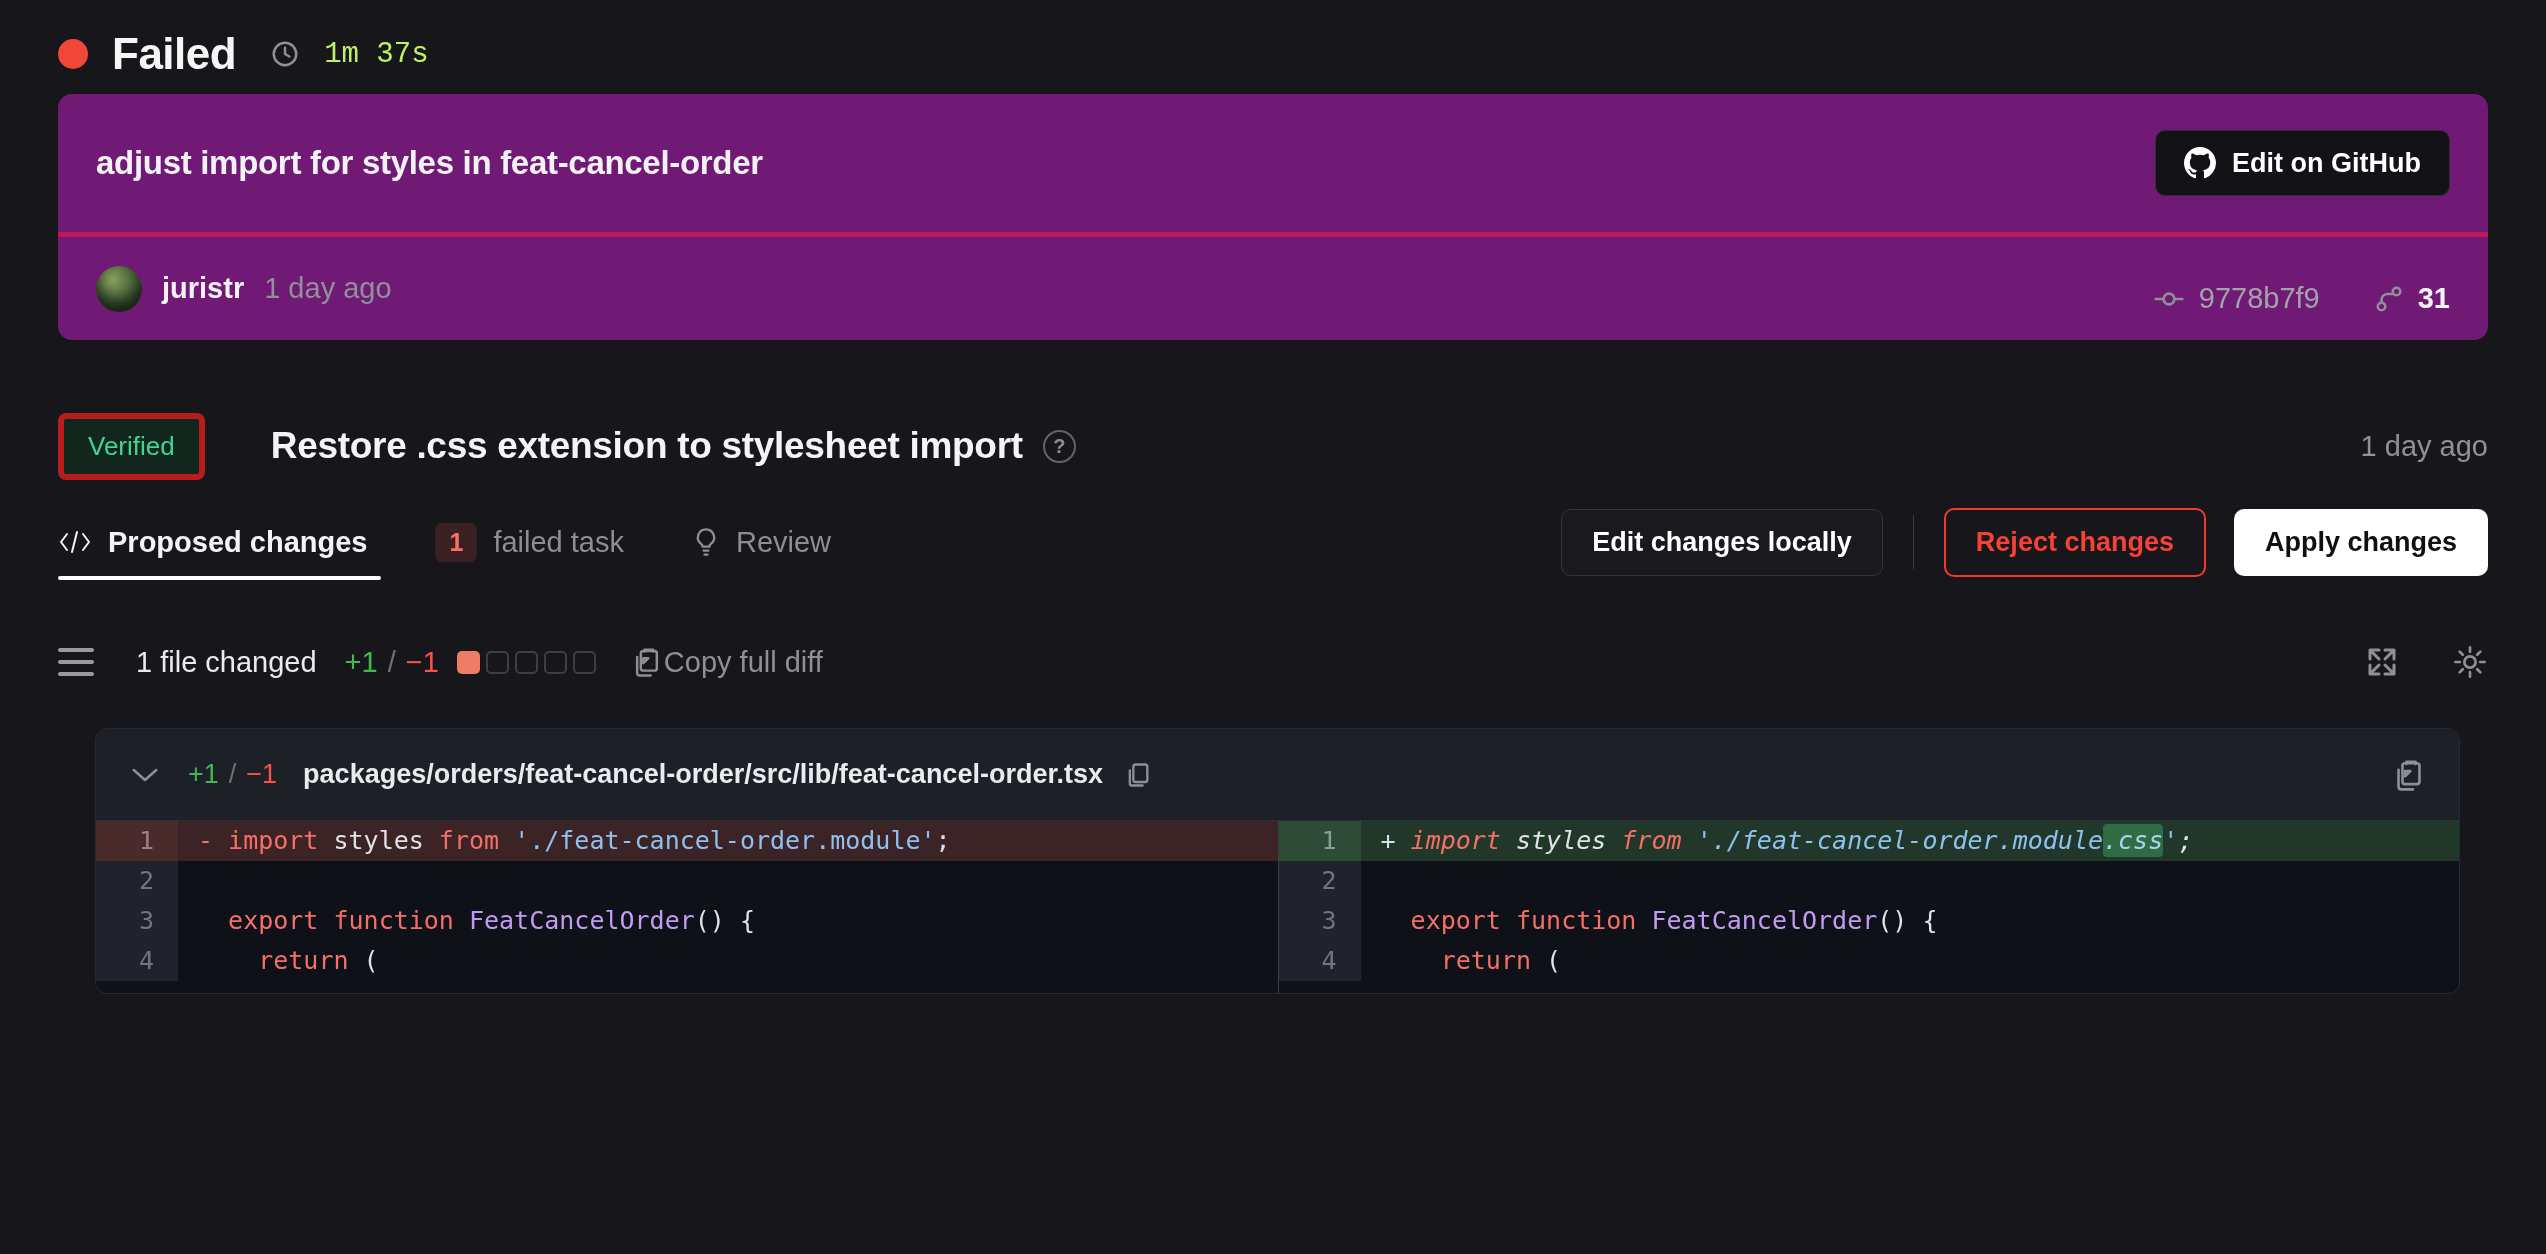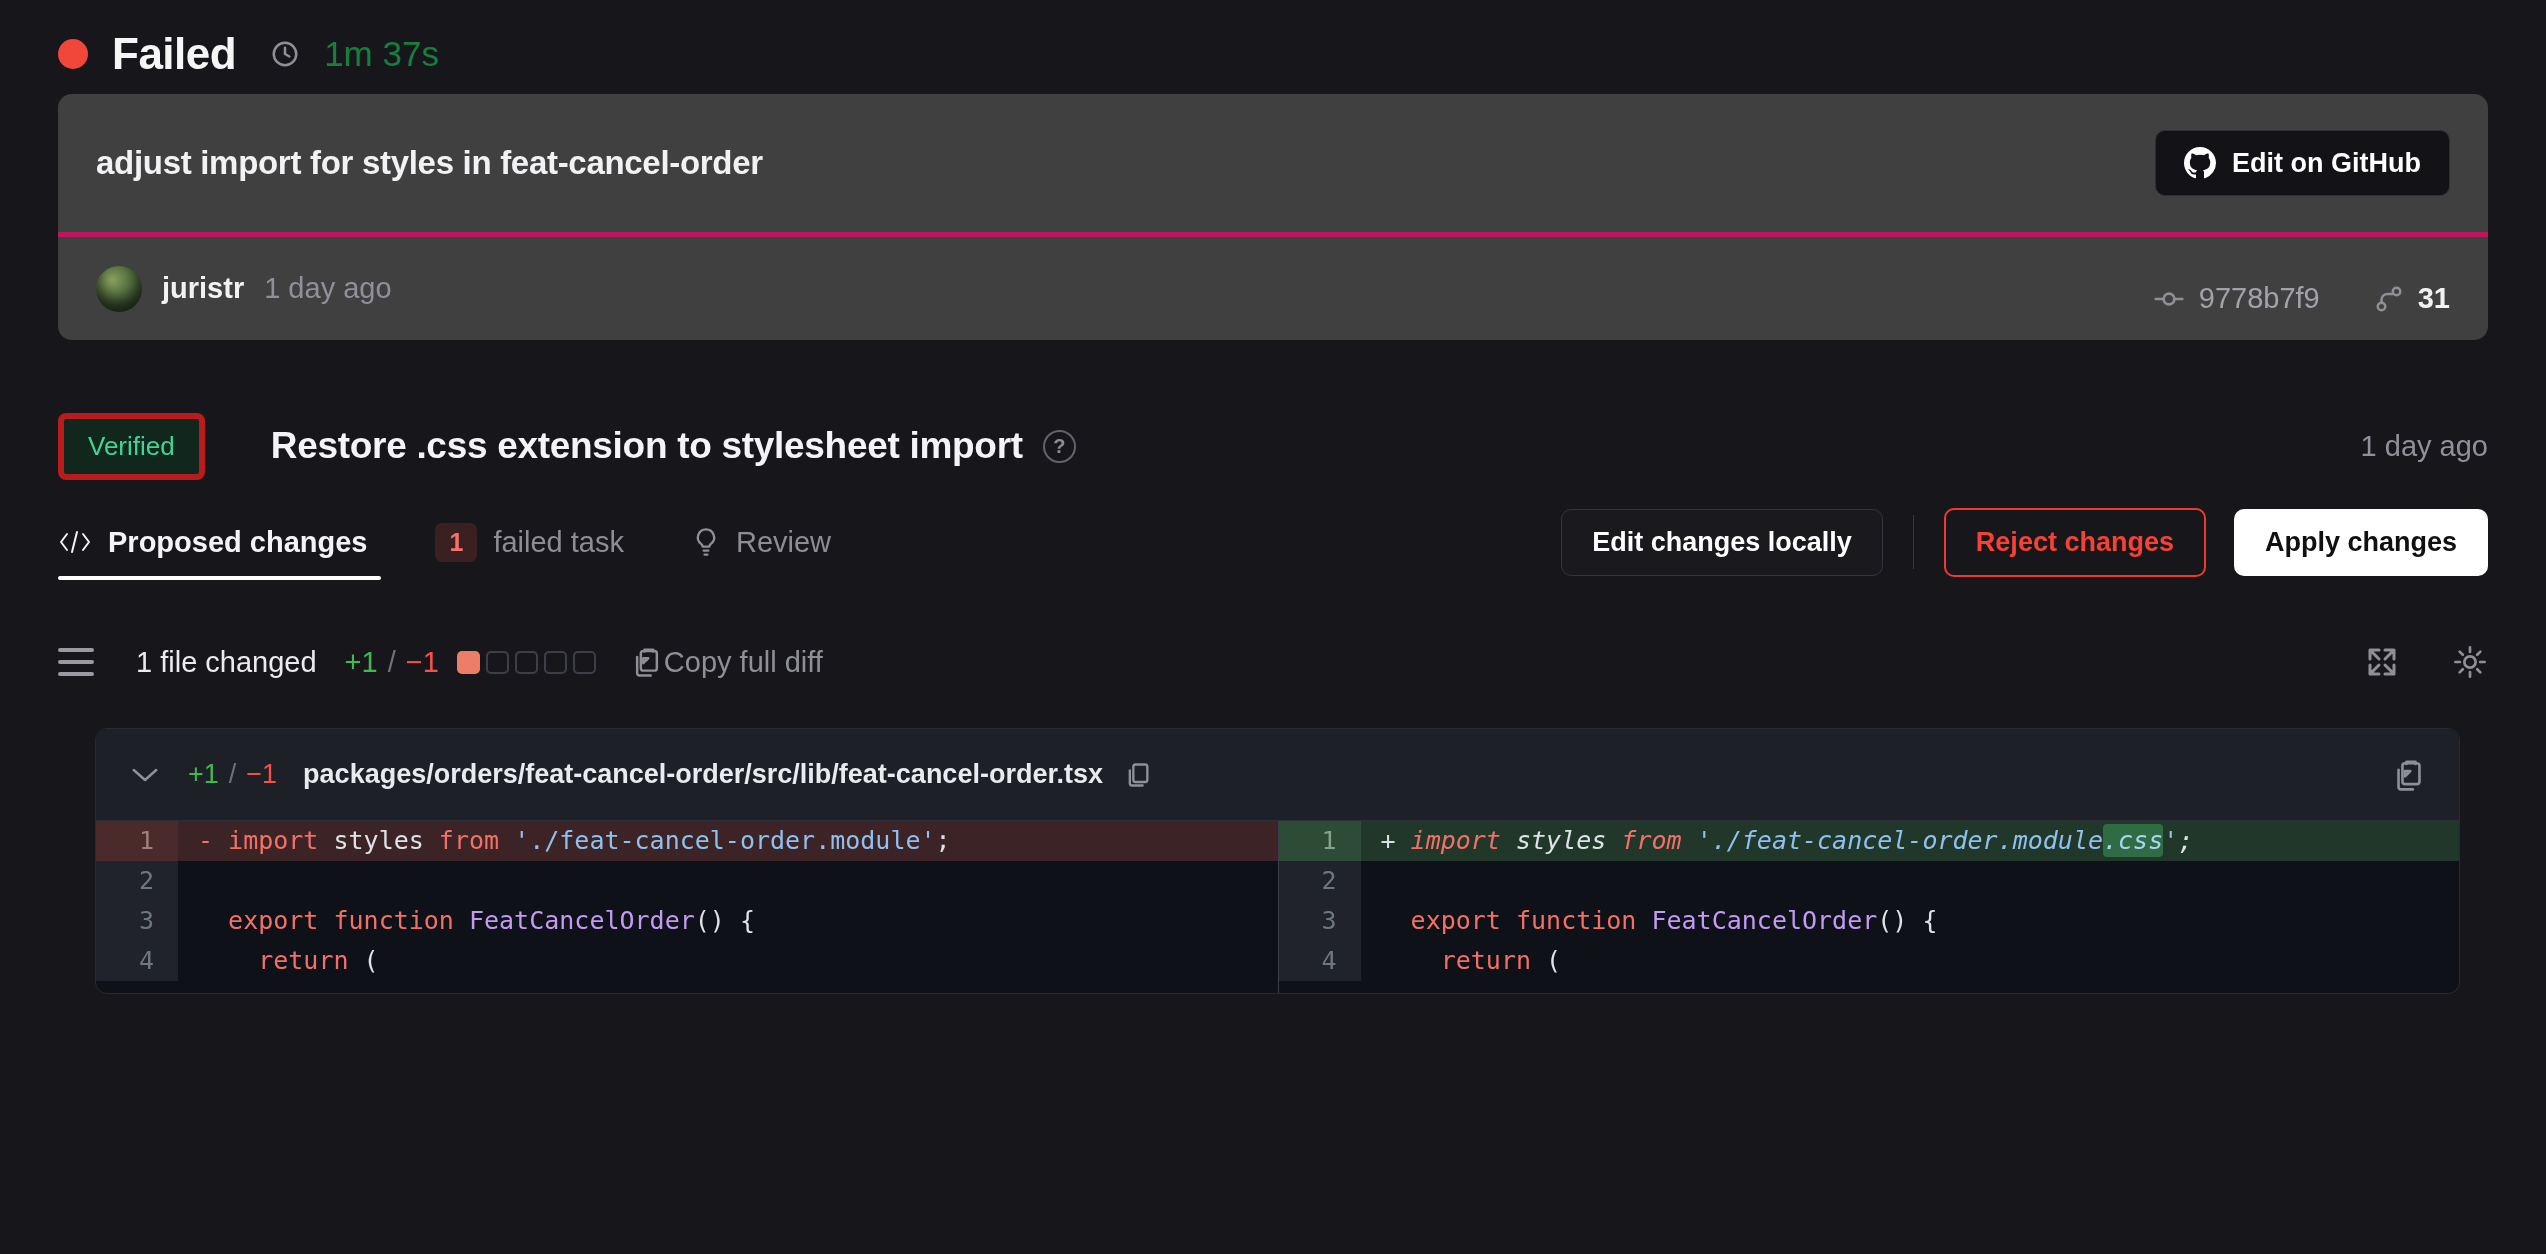--- a/index.html
+++ b/index.html
@@ -9,24 +9,24 @@
     font-family:"Liberation Sans", sans-serif;
     color:#e9e9ec;
   }
   .page { padding:0 58px; }
 
   
   .status-row { display:flex; align-items:center; gap:24px; padding-top:48px; height:60px; }
   .status-dot { width:30px; height:30px; border-radius:50%; background:#f1473a; flex:none; }
   .status-label { font-size:44px; font-weight:bold; color:#f6f6f7; letter-spacing:-0.5px; margin-right:10px; }
   .icon-stroke { stroke:#8f8f98; fill:none; stroke-width:2; stroke-linecap:round; stroke-linejoin:round; }
-  .status-duration { font-size:35px; color:#15803d; }
-
-  
-  .commit-card { margin-top:34px; background:#404040; border-radius:14px; overflow:hidden; }
+  .status-duration { font-size:29px; color:#bef264;font-family:Liberation Mono, monospace; }
+
+  
+  .commit-card { margin-top:34px; background:#701a75; border-radius:14px; overflow:hidden; }
   .commit-title-row { display:flex; justify-content:space-between; align-items:center; padding:36px 38px; }
   .commit-title { font-size:33px; font-weight:bold; color:#f2f2f4; letter-spacing:-0.3px; }
   .gh-btn { display:flex; align-items:center; gap:16px; background:#131317; border:1px solid #2e2e36;
     border-radius:10px; padding:16px 28px; font-size:27px; font-weight:600; color:#ffffff; cursor:pointer; }
   .gh-btn svg { fill:#ffffff; }
   .commit-meta-row { display:flex; justify-content:space-between; align-items:center;
     padding:25px 38px; border-top:5px solid #be185d; }
   .meta-left { display:flex; align-items:center; gap:20px; }
   .avatar { width:46px; height:46px; border-radius:50%; flex:none;
     background:radial-gradient(circle at 35% 30%, #8aa05f 0%, #55703f 40%, #2e4026 75%, #1d2a18 100%);

